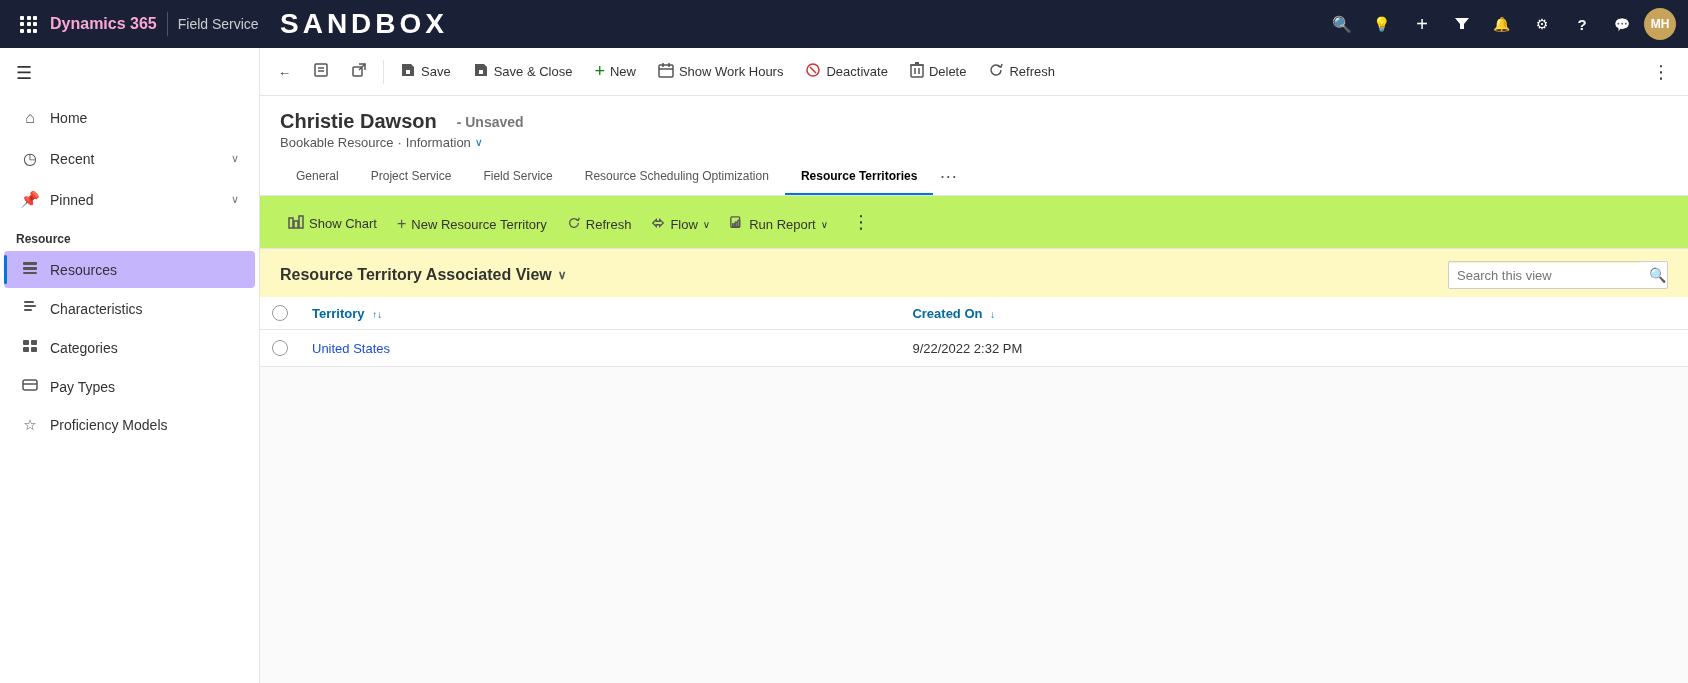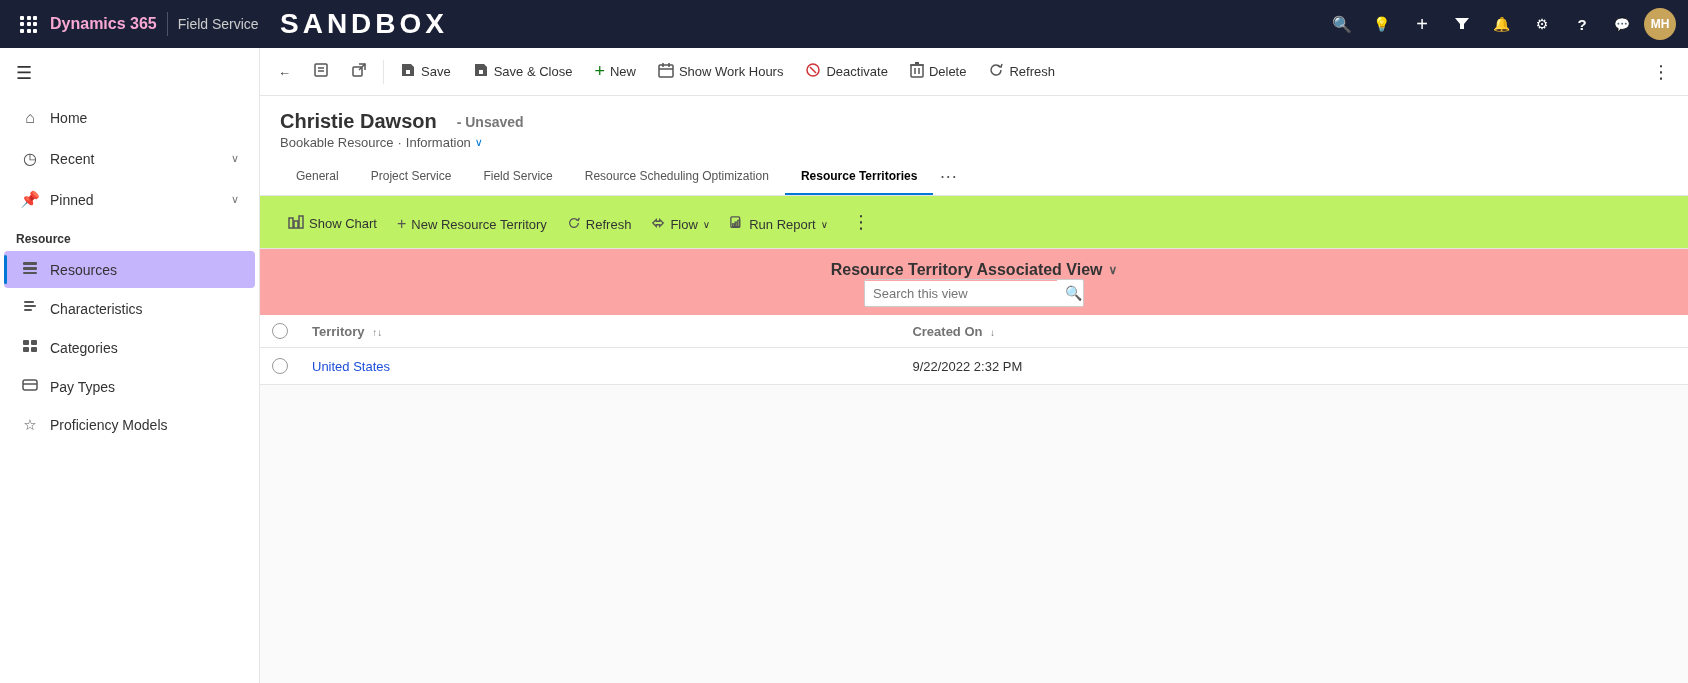--- a/index.html
+++ b/index.html
@@ -182,22 +182,21 @@
       border: none; background: transparent;
       cursor: pointer; font-size: 13px; color: #333;
       border-radius: 4px;
     }
     .sub-toolbar-btn .icon { font-size: 14px; color: #555; }
 
     
     .view-header {
       display: flex; align-items: center; justify-content: space-between;
       padding: 12px 20px 8px;
-      background: #fca5a5;
-      flex-direction: column;
+      background: #fef9c3;
     }
     .view-title {
       font-size: 16px;
       font-weight: 600;
       color: #333;
       display: flex; align-items: center; gap: 6px;
       cursor: pointer;
     }
     .view-title .chevron { font-size: 12px; color: #555; }
     .search-box {
@@ -218,21 +217,21 @@
       cursor: pointer; font-size: 14px; color: #555;
     }
 
     
     .data-table { width: 100%; border-collapse: collapse; background: #fff; }
     .data-table th {
       padding: 8px 12px;
       text-align: left;
       font-weight: 600;
       font-size: 13px;
-      color: #737373;
+      color: #0369a1;
       border-bottom: 1px solid #e5e5e5;
       white-space: nowrap;
       cursor: pointer;
     }
     .data-table td {
       padding: 10px 12px;
       font-size: 13px;
       color: #333;
       border-bottom: 1px solid #e5e5e5;
     }

